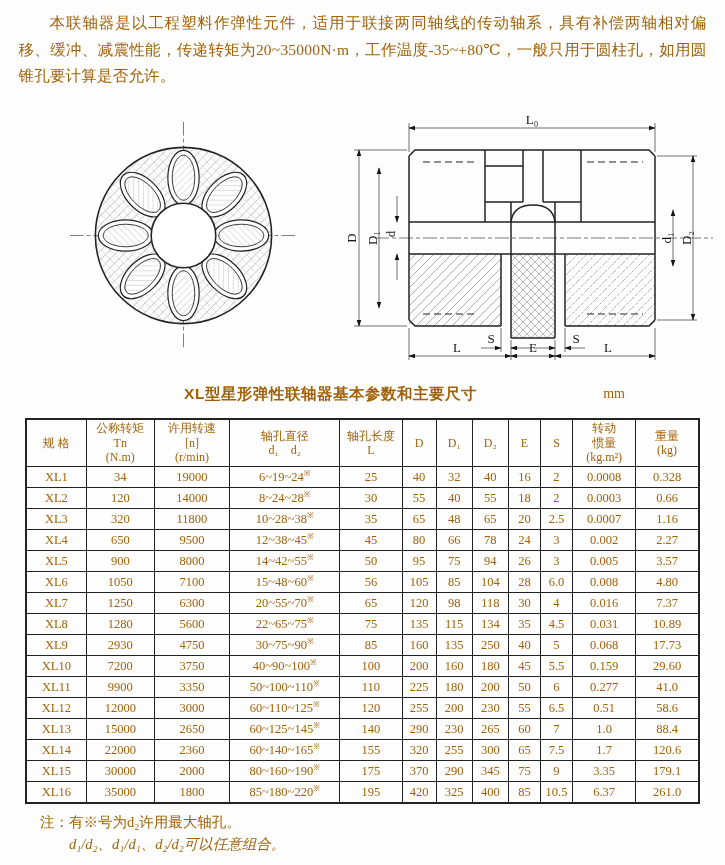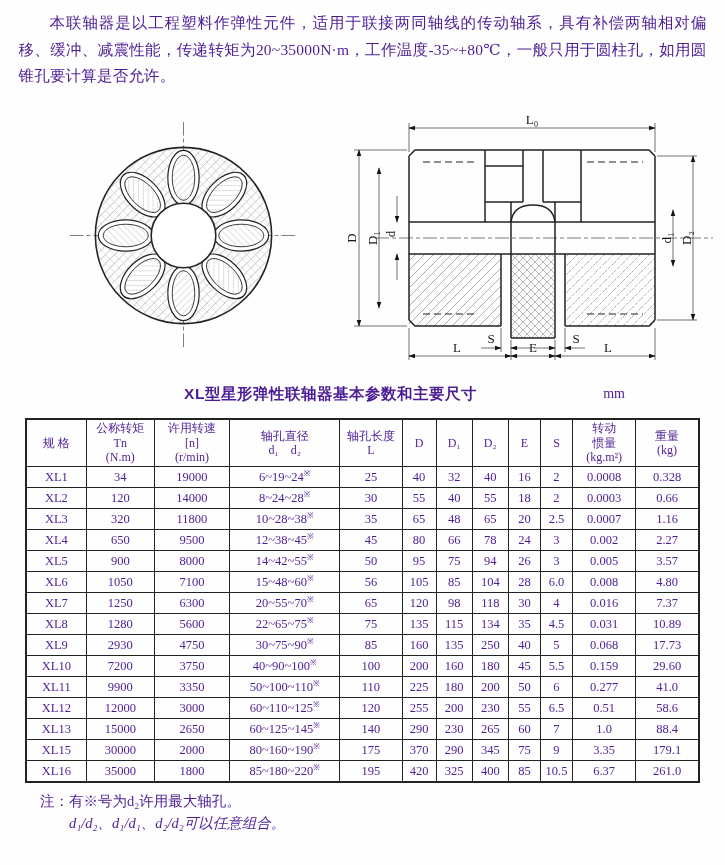--- a/index.html
+++ b/index.html
@@ -1,17 +1,17 @@
 <!DOCTYPE html>
 <html><head>
 <meta charset="utf-8">
 <style>
   html,body{margin:0;padding:0;background:#e8e8e8;}
   .page{
-    width:725px;height:865px;margin:0 auto;background:#fefefe;color:#4c1d95;
+    width:725px;height:865px;margin:0 auto;background:#fefefe;color:#a16207;
     font-family:"Liberation Serif","DejaVu Serif",serif;
     position:relative;overflow:hidden;box-sizing:border-box;padding-top:10px;
   }
   
   .intro{
     width:688px;margin:0 auto;font-size:15.5px;line-height:1.72;
     text-indent:2em;text-align:justify;letter-spacing:0.2px;
   }
   
   .drawings{
@@ -437,20 +437,34 @@
           <td>140</td>
           <td>290</td>
           <td>230</td>
           <td>265</td>
           <td>60</td>
           <td>7</td>
           <td>1.0</td>
           <td>88.4</td>
         </tr>
         <tr>
+          <td>XL14</td>
+          <td>22000</td>
+          <td>2360</td>
+          <td><span>60~140~165</span><sup>※</sup></td>
+          <td>155</td>
+          <td>320</td>
+          <td>255</td>
+          <td>300</td>
+          <td>65</td>
+          <td>7.5</td>
+          <td>1.7</td>
+          <td>120.6</td>
+        </tr>
+        <tr>
           <td>XL15</td>
           <td>30000</td>
           <td>2000</td>
           <td><span>80~160~190</span><sup>※</sup></td>
           <td>175</td>
           <td>370</td>
           <td>290</td>
           <td>345</td>
           <td>75</td>
           <td>9</td>

